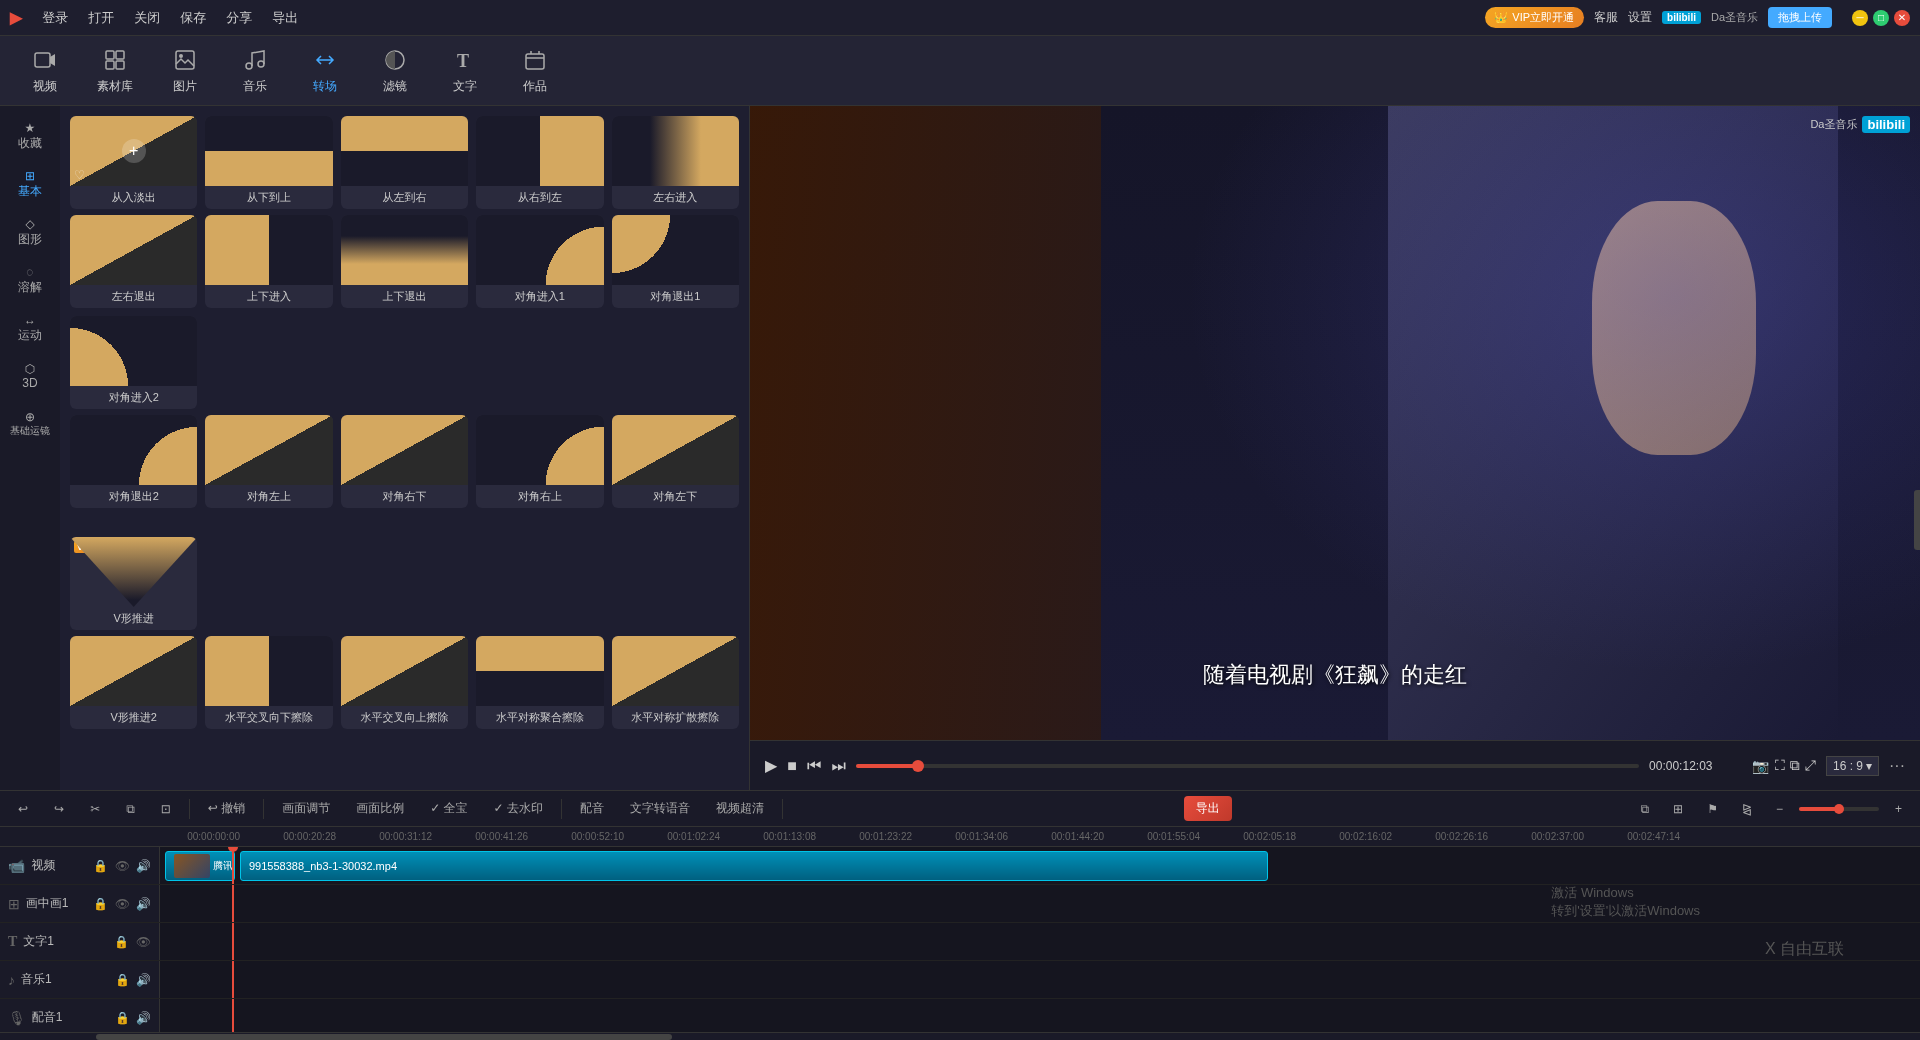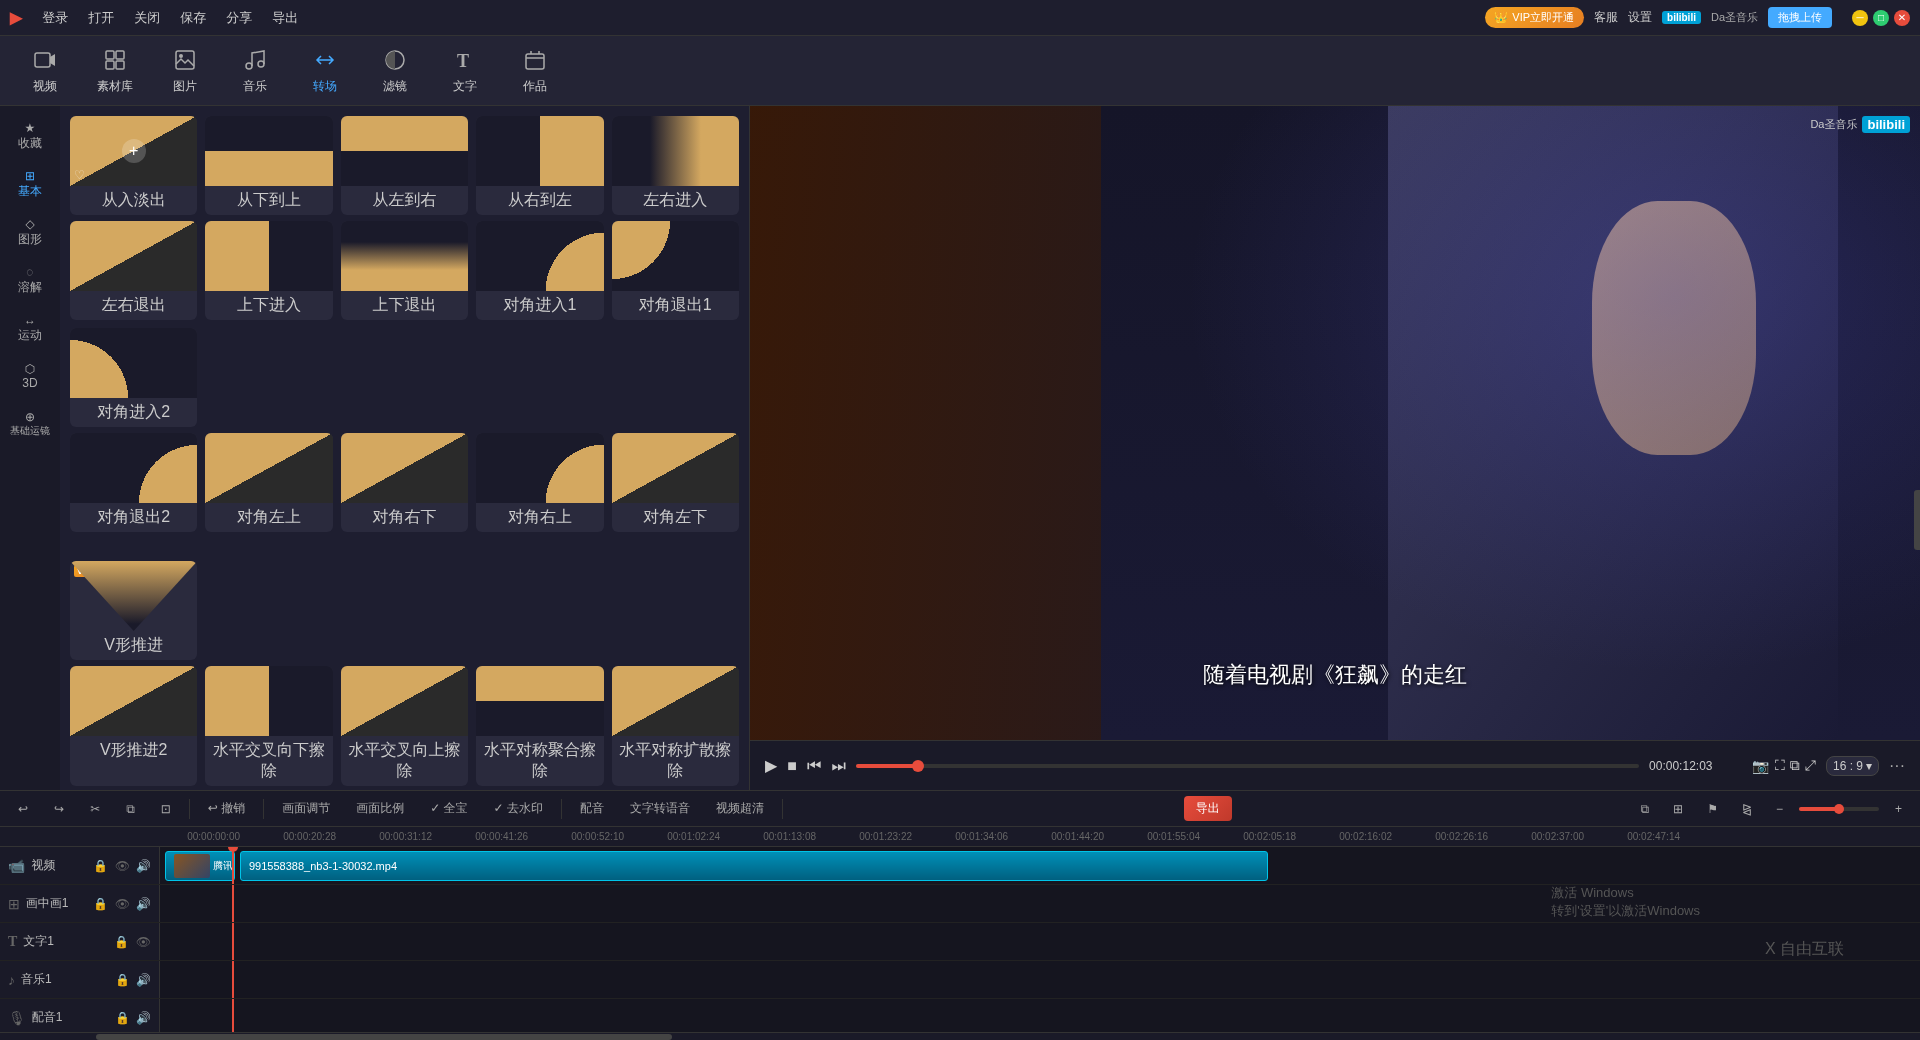--- a/index.html
+++ b/index.html
@@ -37,36 +37,36 @@
     #left-panel { width: 750px; background: #1e1e30; border-right: 1px solid #333; display: flex; }
     #sidebar { width: 60px; background: #1a1a28; display: flex; flex-direction: column; padding: 8px 0; gap: 4px; }
     .sidebar-item { display: flex; flex-direction: column; align-items: center; justify-content: center; height: 40px; cursor: pointer; font-size: 12px; color: #aaa; border-radius: 4px; margin: 2px 4px; padding: 4px; }
     .sidebar-item.active { color: #4af; }
 
     
     #transitions-area { flex: 1; overflow-y: auto; padding: 10px; }
     .transitions-grid { display: grid; grid-template-columns: repeat(5, 1fr); gap: 8px; }
     .transition-item { background: #2a2a3d; border-radius: 6px; overflow: hidden; cursor: pointer; position: relative; }
     .transition-thumb { width: 100%; height: 70px; background: linear-gradient(135deg, #c8a060 50%, #2a2a2a 50%); position: relative; overflow: hidden; }
-    .transition-label { font-size: 16px; color: #ccc; text-align: center; padding: 4px 2px; }
+    .transition-label { font-size: 11px; color: #ccc; text-align: center; padding: 4px 2px; }
     .vip-tag { position: absolute; top: 4px; left: 4px; background: linear-gradient(135deg, #f5a623, #e67e22); color: white; font-size: 9px; border-radius: 2px; padding: 1px 3px; font-weight: bold; }
     .add-btn { position: absolute; top: 50%; left: 50%; transform: translate(-50%, -50%); width: 24px; height: 24px; background: rgba(255,255,255,0.2); border-radius: 50%; display: flex; align-items: center; justify-content: center; color: white; font-size: 16px; }
 
     
     #right-panel { flex: 1; background: #111; display: flex; flex-direction: column; }
     #preview-area { flex: 1; background: #000; position: relative; display: flex; align-items: center; justify-content: center; overflow: hidden; }
     .preview-watermark { position: absolute; top: 10px; right: 10px; display: flex; align-items: center; gap: 5px; }
 
     #preview-controls { background: #1a1a28; height: 50px; display: flex; align-items: center; padding: 0 15px; gap: 10px; border-top: 1px solid #333; }
     .ctrl-btn { background: none; border: none; color: #ccc; cursor: pointer; font-size: 16px; }
     .progress-bar { flex: 1; height: 4px; background: #333; border-radius: 2px; position: relative; cursor: pointer; }
     .progress-fill { height: 100%; background: #e74c3c; border-radius: 2px; width: 8%; }
     .progress-thumb { position: absolute; top: 50%; transform: translate(-50%, -50%); width: 12px; height: 12px; background: #e74c3c; border-radius: 50%; left: 8%; }
     .time-display { color: #ccc; font-size: 12px; white-space: nowrap; }
-    .aspect-btn { color: #ccc; font-size: 12px; background: #2a2a3d; border: 1px solid #444; border-radius: 8px; padding: 2px 6px; cursor: pointer; display: flex; align-items: center; gap: 3px; }
+    .aspect-btn { color: #ccc; font-size: 12px; background: #2a2a3d; border: 1px solid #444; border-radius: 0; padding: 2px 6px; cursor: pointer; display: flex; align-items: center; gap: 3px; }
     .more-btn { color: #aaa; font-size: 16px; cursor: pointer; }
 
     
     #timeline { height: 250px; background: #15151f; border-top: 1px solid #333; display: flex; flex-direction: column; }
     #timeline-toolbar { display: flex; align-items: center; height: 36px; padding: 0 10px; background: #1a1a28; border-bottom: 1px solid #333; gap: 10px; }
     .tl-btn { background: none; border: none; color: #aaa; cursor: pointer; font-size: 12px; display: flex; align-items: center; gap: 3px; padding: 3px 8px; border-radius: 3px; }
     .tl-separator { width: 1px; height: 20px; background: #333; }
     .tl-export-btn { margin-left: auto; background: linear-gradient(135deg, #e74c3c, #c0392b); color: white; border: none; border-radius: 4px; padding: 4px 12px; cursor: pointer; font-size: 12px; }
     .tl-zoom-bar { width: 80px; height: 4px; background: #333; border-radius: 2px; position: relative; cursor: pointer; }
     .tl-zoom-fill { height: 100%; background: #e74c3c; border-radius: 2px; width: 50%; }

